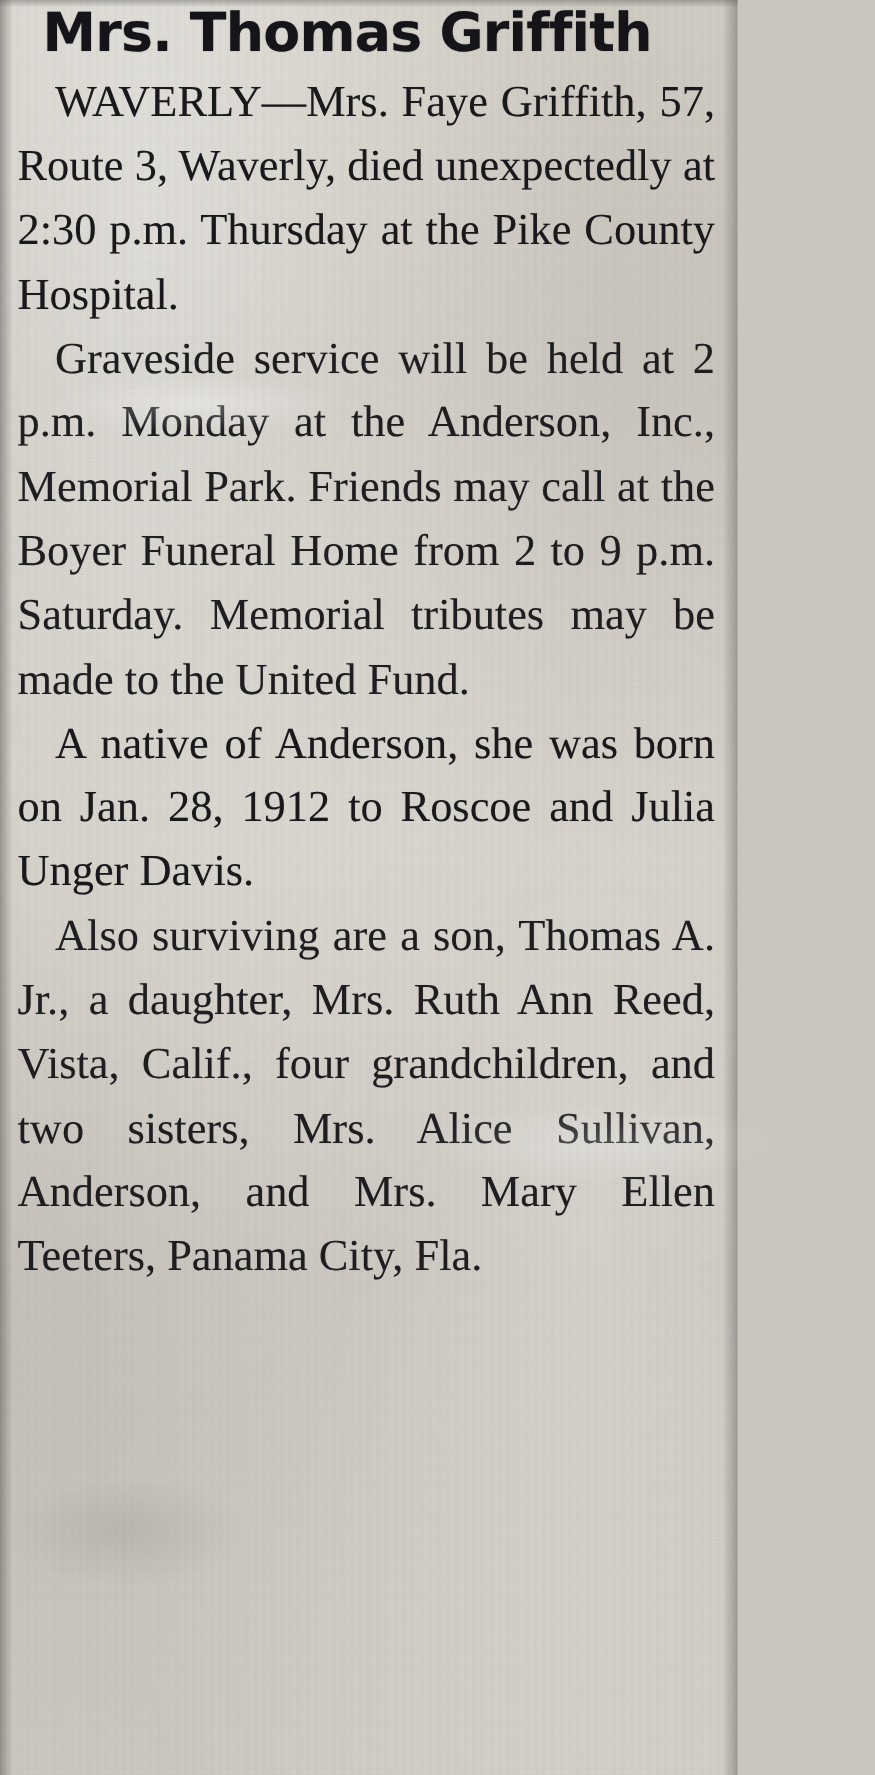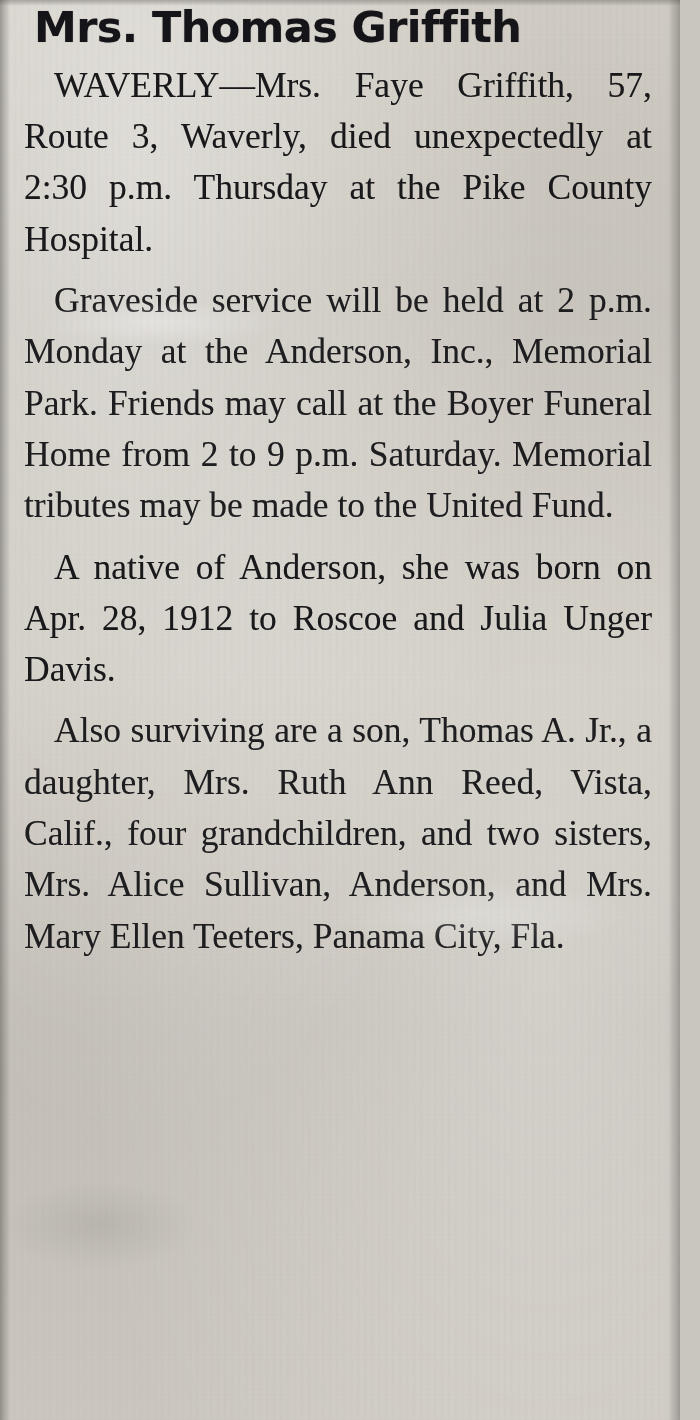--- a/index.html
+++ b/index.html
@@ -8,21 +8,21 @@
     background: #c9c6bf;
   }
   body {
     width: 700px;
     height: 1420px;
     overflow: hidden;
     font-family: "Liberation Serif", serif;
   }
   .clipping {
     position: relative;
-    width: 680px;
+    width: 590px;
     height: 1420px;
     background:
       radial-gradient(ellipse at 20% 12%, rgba(255,255,255,0.38), rgba(255,255,255,0) 55%),
       radial-gradient(ellipse at 80% 70%, rgba(255,255,255,0.26), rgba(255,255,255,0) 60%),
       linear-gradient(180deg, #cfcbc3 0%, #c6c2ba 22%, #cdc9c1 48%, #c3bfb7 72%, #cbc7bf 100%);
     box-sizing: border-box;
     padding: 6px 18px 0 14px;
     filter: contrast(1.02);
   }
   
@@ -71,21 +71,21 @@
     position: relative;
     font-family: "Liberation Serif", serif;
     font-size: 35.5px;
     line-height: 1.445;
     color: #1d1c1f;
     text-align: justify;
     text-justify: inter-word;
     margin: 0;
   }
   .para {
-    margin: 10px;
+    margin: 0;
     text-indent: 30px;
     text-align: justify;
     text-shadow: 0 0 0.6px rgba(0,0,0,0.30);
   }
   .para:last-child {
     text-align-last: left;
   }
   
   .para:nth-child(odd) { color: #1b1a1d; }
   .para:nth-child(even) { color: #201f22; }
@@ -119,21 +119,21 @@
 
   <div class="edge-top"></div>
   <div class="edge-left"></div>
   <div class="edge-right"></div>
 
   <h1 class="headline">Mrs. Thomas Griffith</h1>
 
   <div class="body-text">
     <p class="para">WAVERLY—Mrs. Faye Griffith, 57, Route 3, Waverly, died unexpectedly at 2:30 p.m. Thursday at the Pike County Hospital.</p>
     <p class="para">Graveside service will be held at 2 p.m. Monday at the Anderson, Inc., Memorial Park. Friends may call at the Boyer Funeral Home from 2 to 9 p.m. Saturday. Memorial tributes may be made to the United Fund.</p>
-    <p class="para">A native of Anderson, she was born on Apr. 28, 1912 to Roscoe and Julia Unger Davis.</p>
+    <p class="para">A native of Anderson, she was born on Jan. 28, 1912 to Roscoe and Julia Unger Davis.</p>
     <p class="para">Also surviving are a son, Thomas A. Jr., a daughter, Mrs. Ruth Ann Reed, Vista, Calif., four grandchildren, and two sisters, Mrs. Alice Sullivan, Anderson, and Mrs. Mary Ellen Teeters, Panama City, Fla.</p>
   </div>
 
   <div class="smudge1"></div>
   <div class="smudge2"></div>
   <div class="smudge3"></div>
   <div class="grain"></div>
 </div>
 
 </body></html>

